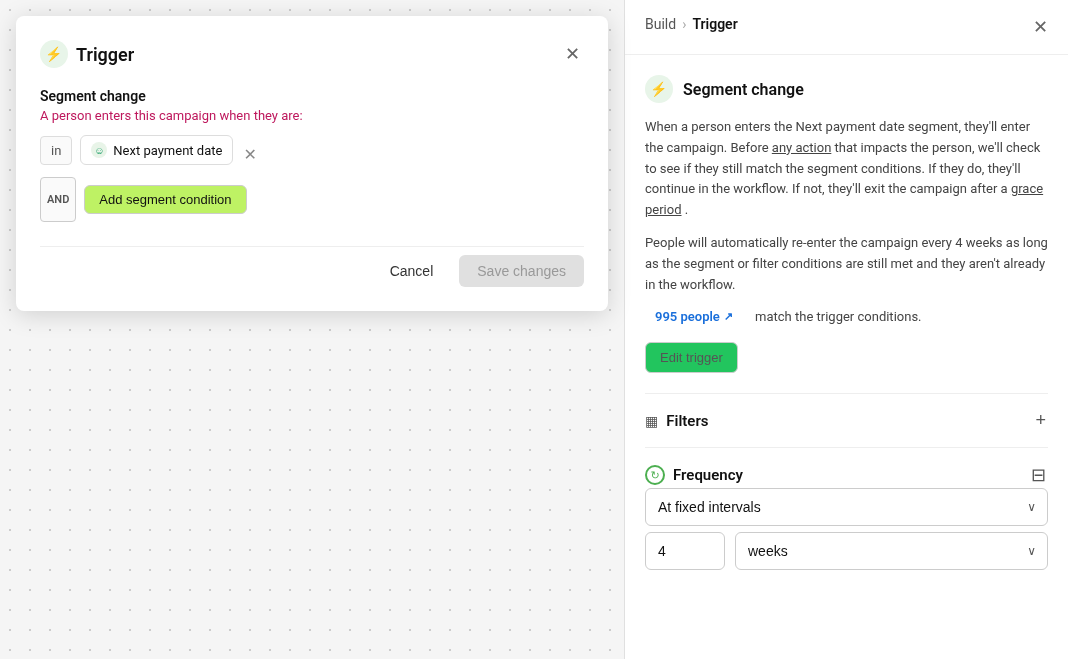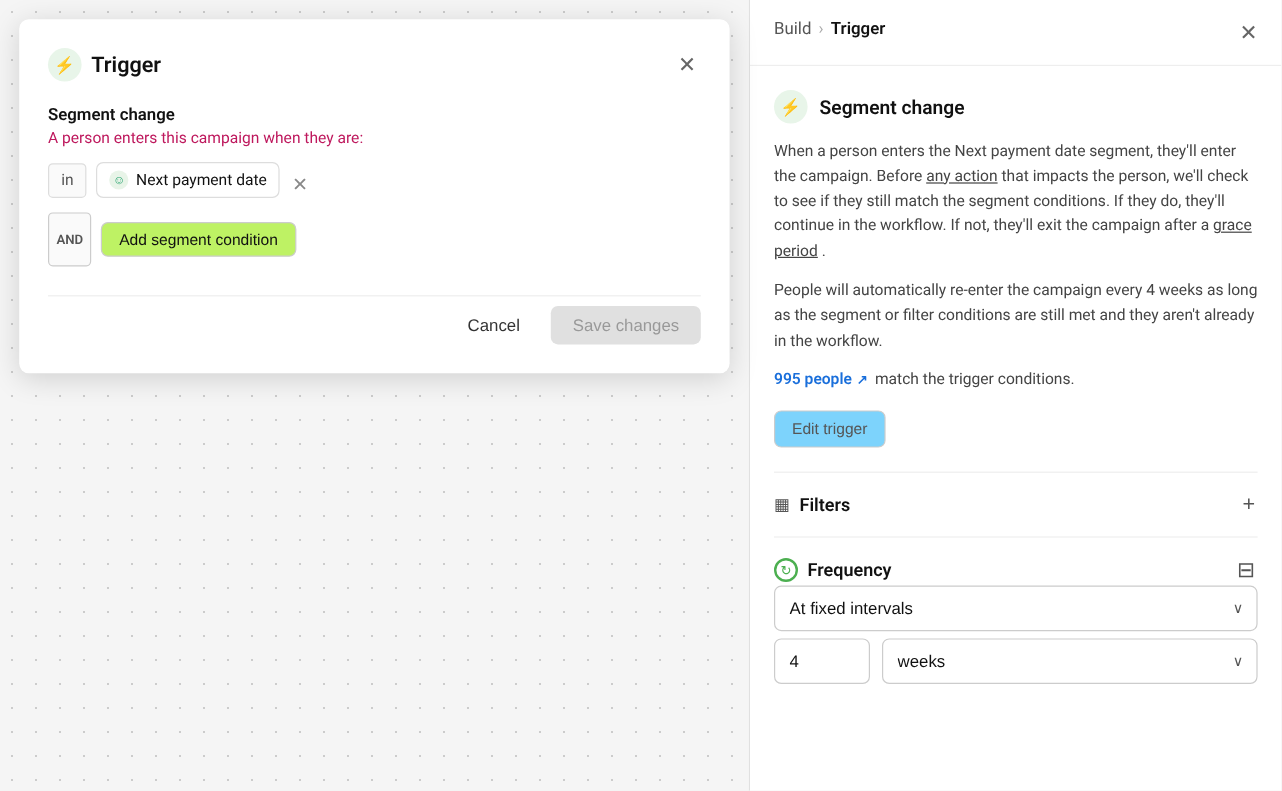--- a/index.html
+++ b/index.html
@@ -287,21 +287,21 @@
 
     .match-text {
       font-size: 13px;
       color: #444;
     }
 
     .edit-trigger-btn {
       display: inline-block;
       border: 1px solid #ccc;
       border-radius: 6px;
-      background: #7dd3fc;
+      background: #22c55e;
       color: #555;
       font-size: 13px;
       padding: 7px 14px;
       cursor: pointer;
       margin-top: 14px;
       margin-bottom: 20px;
     }
 
     .collapsible-section {
       padding: 14px 0;
@@ -497,21 +497,21 @@
       <a href="#">any action</a>
       <span>that impacts the person, we'll check to see if they still match the segment conditions. If they do, they'll continue in the workflow. If not, they'll exit the campaign after a</span>
       <a href="#">grace period</a>
       <span>.</span>
     </p>
 
     
     <p class="re-entry-desc">People will automatically re-enter the campaign every 4 weeks as long as the segment or filter conditions are still met and they aren't already in the workflow.</p>
 
     
-    <div style="margin-bottom: 4px; display: flex; align-items: center; gap: 6px;">
+    <div style="margin-bottom: 4px; display: flex; align-items: center; gap: 22px; margin-left: 10px;">
       <a href="#" class="people-link">
         <span>995 people</span>
         <span style="font-size:11px;">↗</span>
       </a>
       <span class="match-text">match the trigger conditions.</span>
     </div>
 
     
     <button class="edit-trigger-btn">Edit trigger</button>
 

